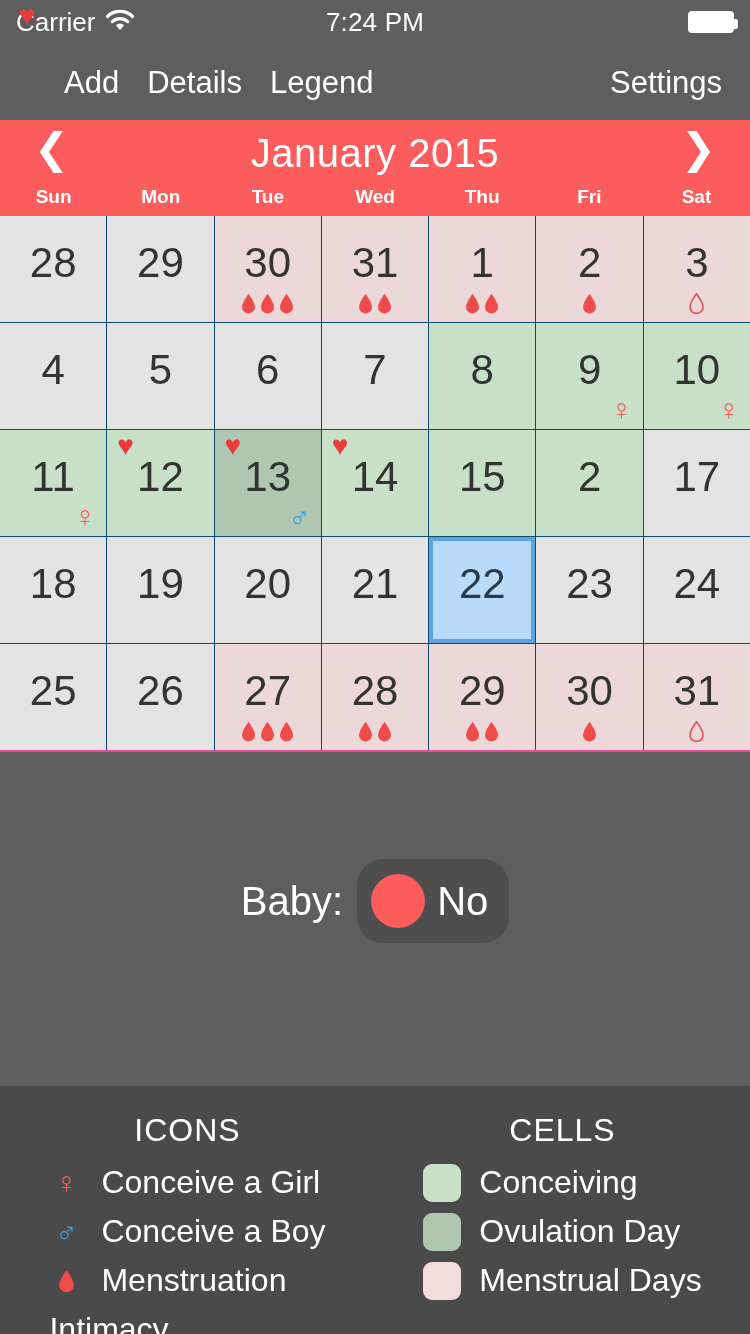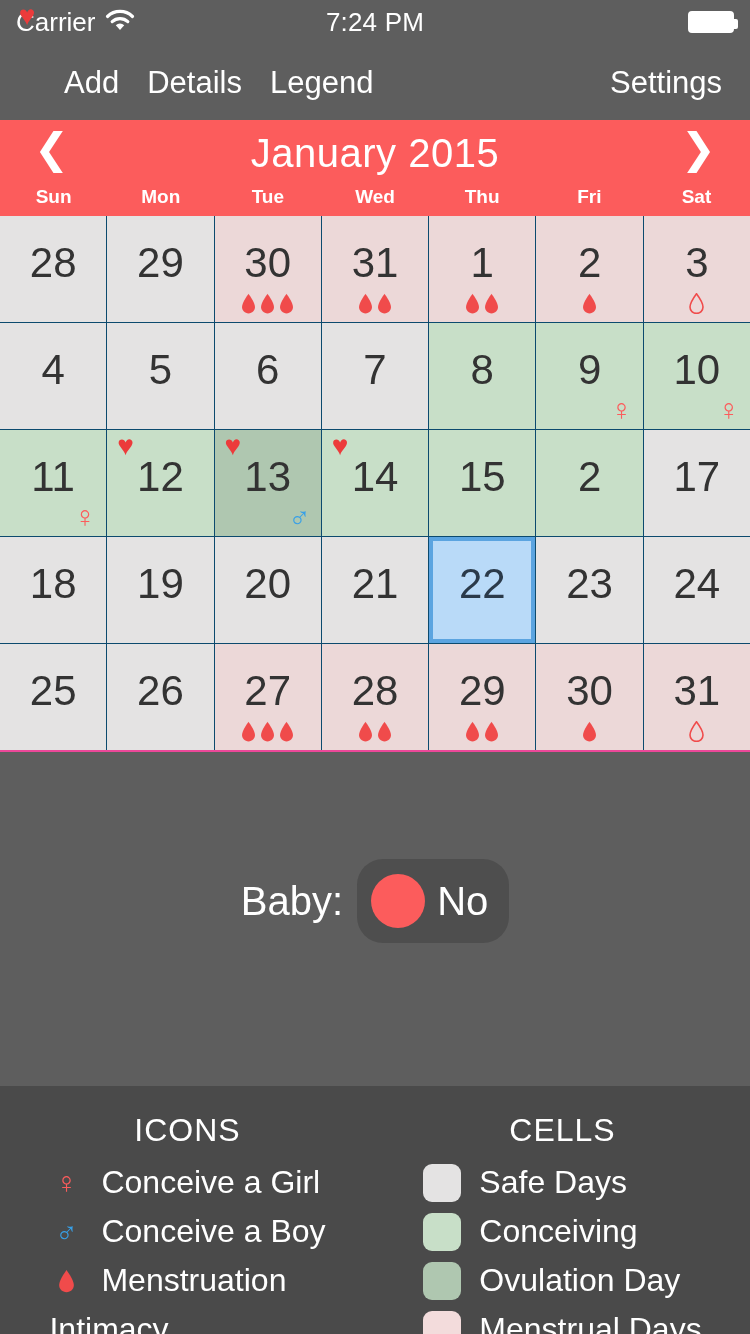--- a/index.html
+++ b/index.html
@@ -414,24 +414,20 @@
           <div class="litem">
             <span class="lglyph heart">♥</span>
             <span class="ltext">Intimacy</span>
           </div>
         </div>
     </div>
     <div class="lcol">
       <div class="lhead">CELLS</div>
       <div class="litems" id="legend-cells">
           <div class="litem">
-            <span class="lswatch" style="background: rgb(228, 227, 227);"></span>
-            <span class="ltext">Safe Days</span>
-          </div>
-          <div class="litem">
             <span class="lswatch" style="background: rgb(200, 223, 200);"></span>
             <span class="ltext">Conceiving</span>
           </div>
           <div class="litem">
             <span class="lswatch" style="background: rgb(175, 199, 176);"></span>
             <span class="ltext">Ovulation Day</span>
           </div>
           <div class="litem">
             <span class="lswatch" style="background: rgb(243, 220, 220);"></span>
             <span class="ltext">Menstrual Days</span>

